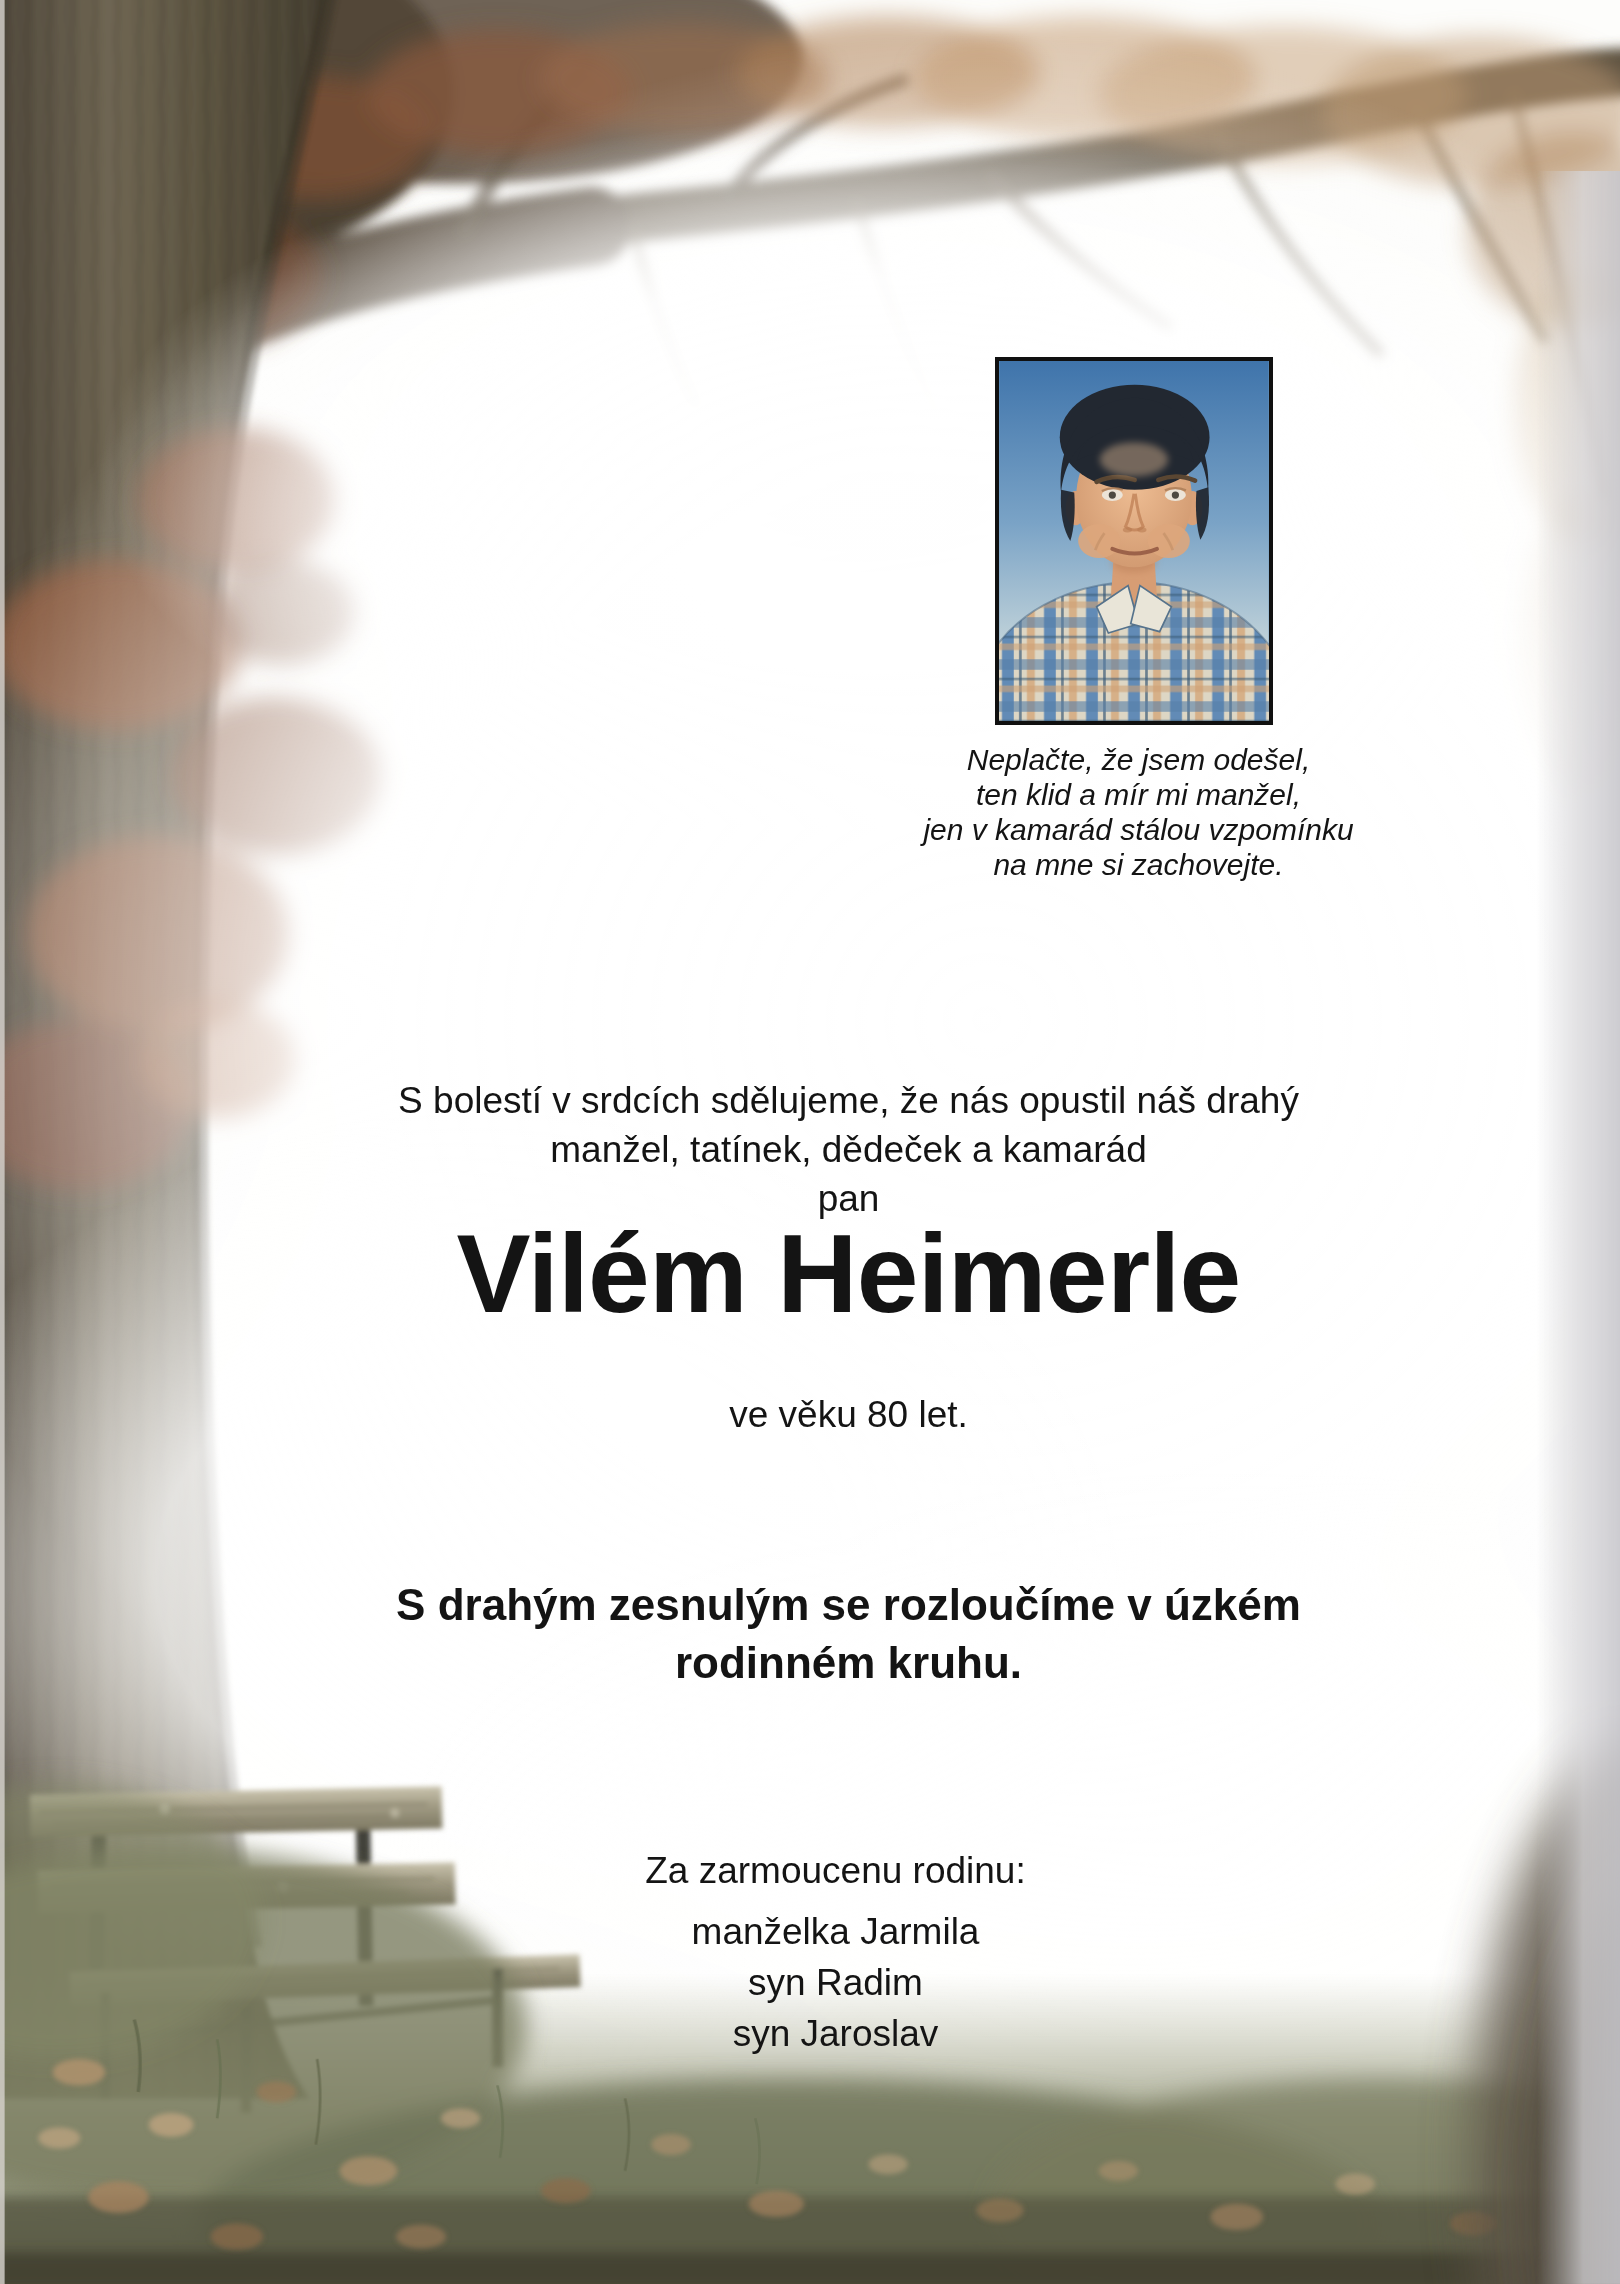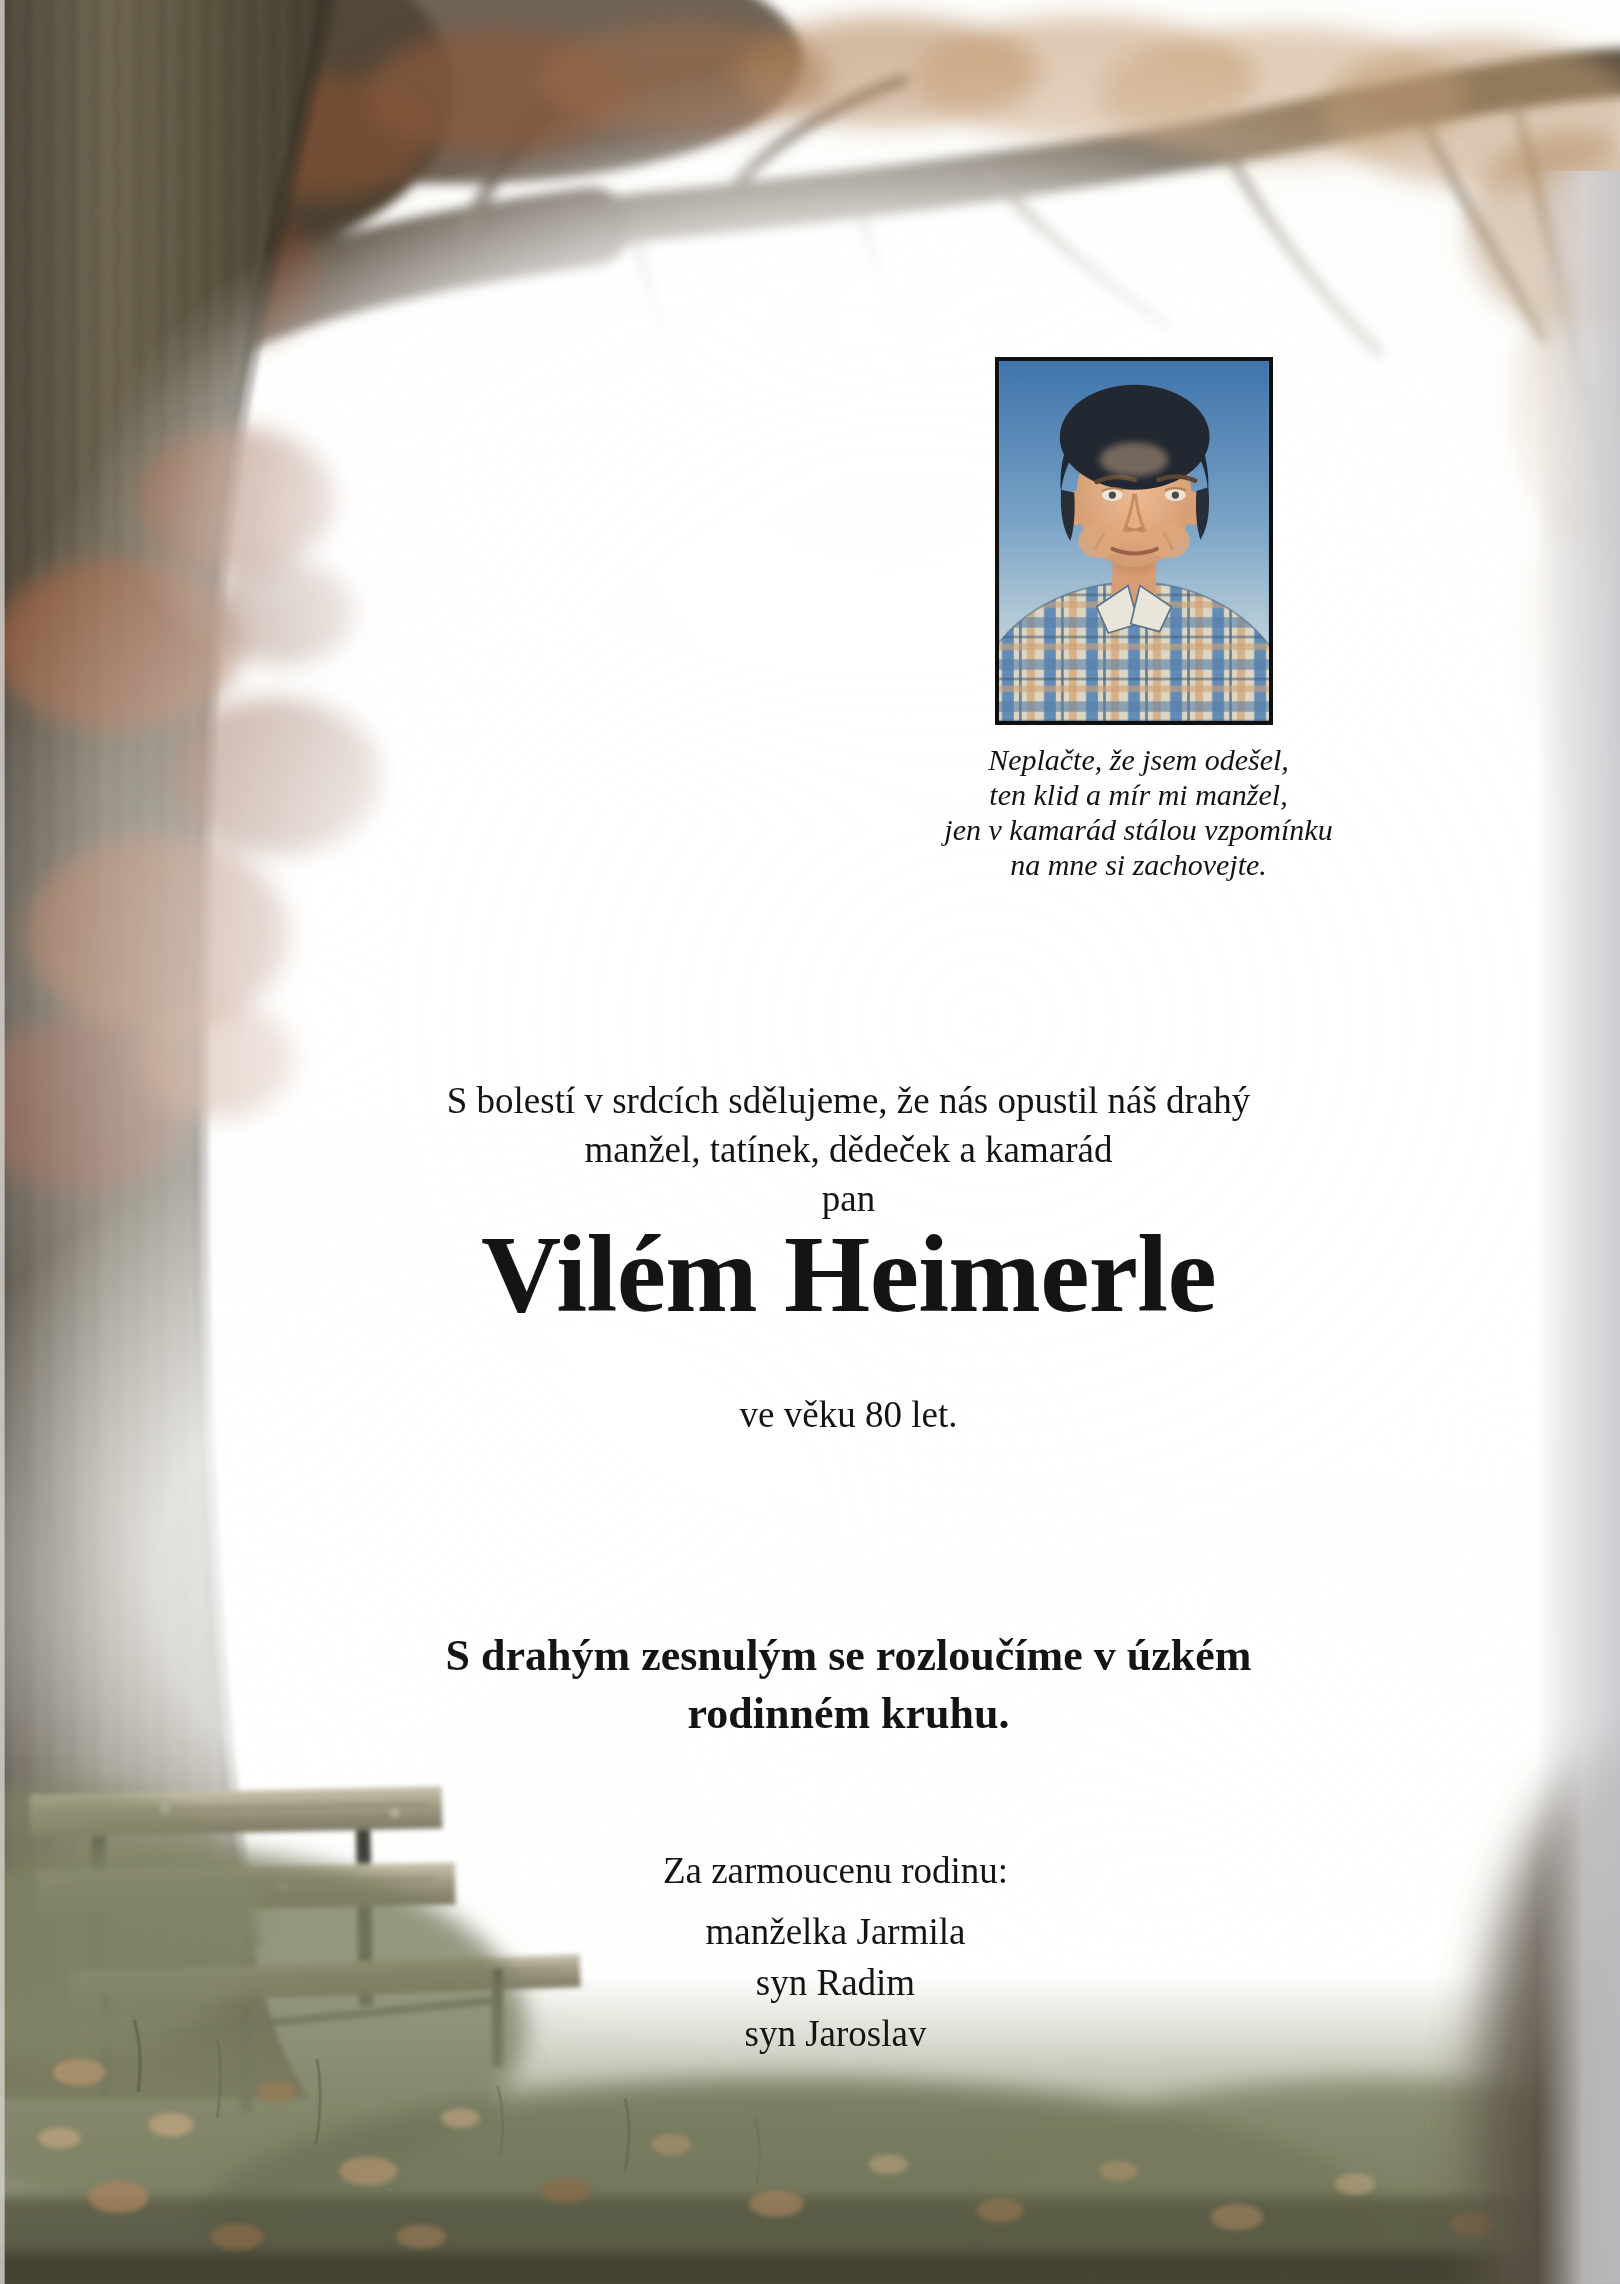--- a/index.html
+++ b/index.html
@@ -1,21 +1,21 @@
 <!DOCTYPE html>
 <html style="font-size:10.5px"><head>
 <meta charset="utf-8">
 <style>
   html,body{margin:0;padding:0;background:#ffffff;}
   .page{
     position:relative;
     width:1621px;height:2284px;
     overflow:hidden;
     background:#fdfdfb;
-    font-family:Liberation Serif, serif;
+    font-family:Liberation Sans, sans-serif;
     color:#141414;
   }
   .scene{position:absolute;left:0;top:0;width:1621px;height:2284px;}
   .photo{
     position:absolute;left:995px;top:357px;
     width:278px;height:368px;
     border:4px solid #101010;
     box-sizing:border-box;
     background:#6e9cc4;
   }
@@ -31,21 +31,21 @@
   }
   .name{
     left:158px;top:1208px;width:1381px;
     font-size:111px;font-weight:bold;letter-spacing:-0.7px;line-height:132px;
   }
   .death{
     left:158px;top:1391px;width:1381px;
     font-size:37px;line-height:47px;
   }
   .farewell{
-    left:158px;top:1627px;width:1381px;
+    left:158px;top:1576px;width:1381px;
     font-size:44px;font-weight:bold;line-height:58px;
   }
   .family-heading{
     left:145px;top:1850px;width:1381px;
     font-size:37px;line-height:42px;
   }
   .family-list{
     left:145px;top:1906px;width:1381px;
     font-size:37px;line-height:51px;text-align:center;
   }

